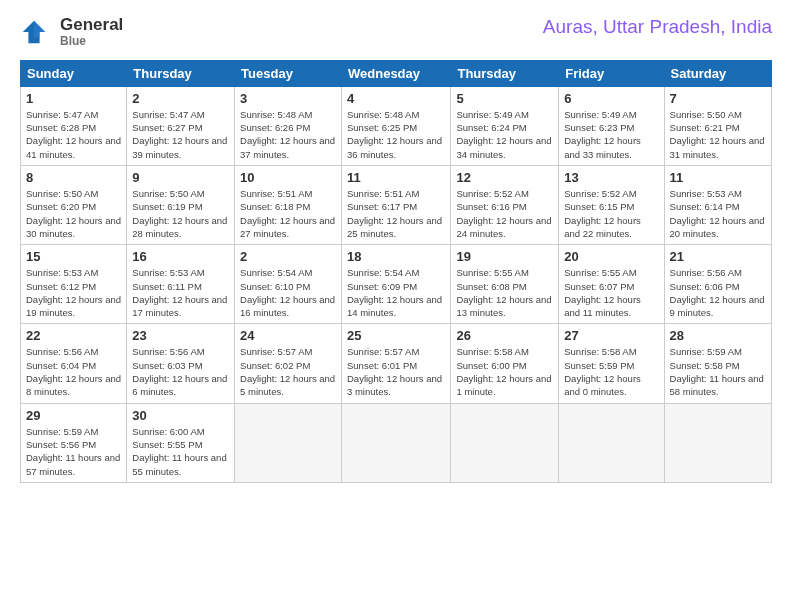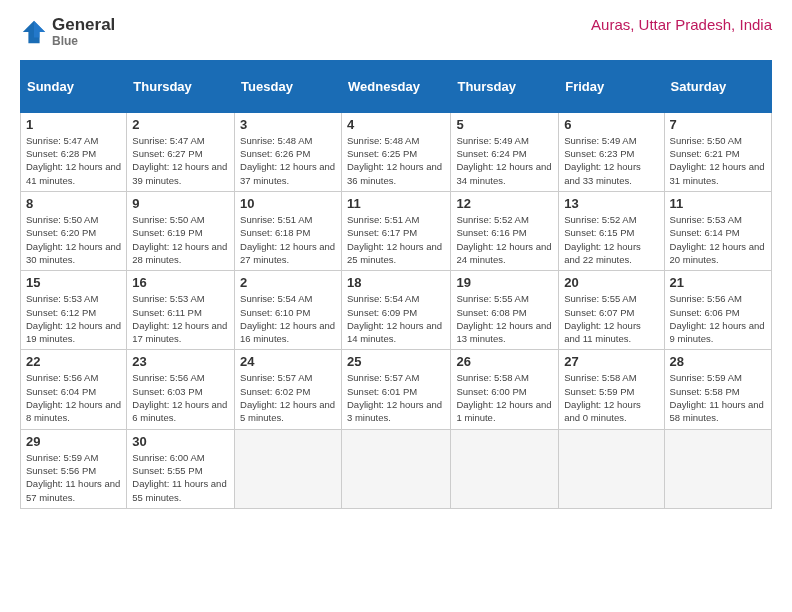--- a/index.html
+++ b/index.html
@@ -18,52 +18,52 @@
     }
     .header {
       display: flex;
       justify-content: space-between;
       align-items: flex-start;
       margin-bottom: 12px;
     }
     .logo {
       display: flex;
       align-items: center;
-      gap: 4px;
+      gap: 12px;
     }
     .logo-text {
       display: flex;
       flex-direction: column;
       line-height: 1.1;
     }
     .logo-icon {
       width: 28px;
       height: 28px;
     }
     .title-area {
       text-align: right;
     }
     .month-title {
       font-size: 32px;
       font-weight: bold;
       color: #333;
     }
     .location {
-      font-size: 15px;
-      color: #be185d;
+      font-size: 19px;
+      color: #8b5cf6;
     }
     .calendar {
       width: 100%;
       border-collapse: collapse;
     }
     .calendar th {
       background: #1a6cb5;
       color: #fff;
       text-align: left;
-      padding: 18px 6px;
+      padding: 5px 6px;
       font-size: 13px;
       font-weight: bold;
       border: 1px solid #1a6cb5;
     }
     .calendar td {
       vertical-align: top;
       border: 1px solid #ccc;
       padding: 4px 5px;
       font-size: 10px;
       color: #333;

